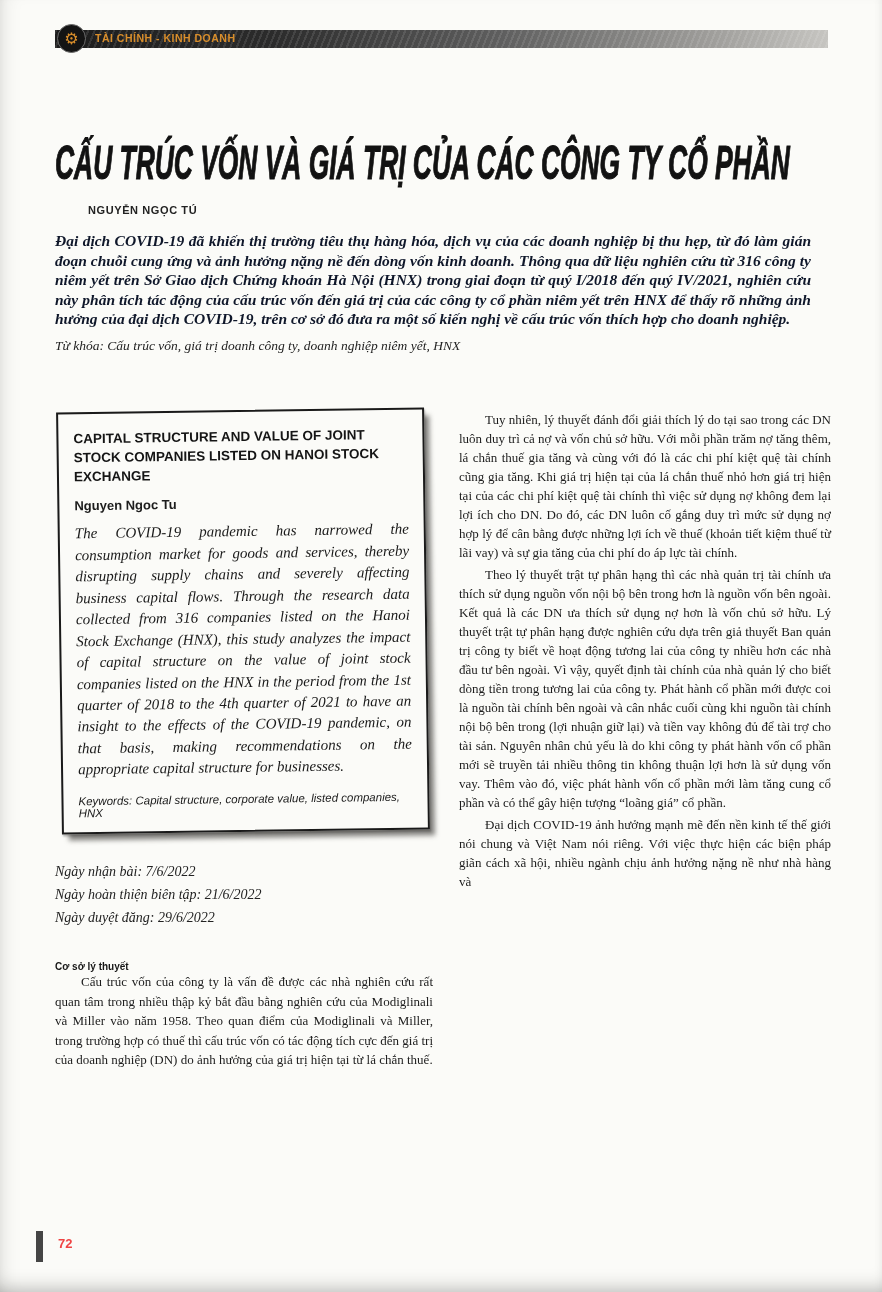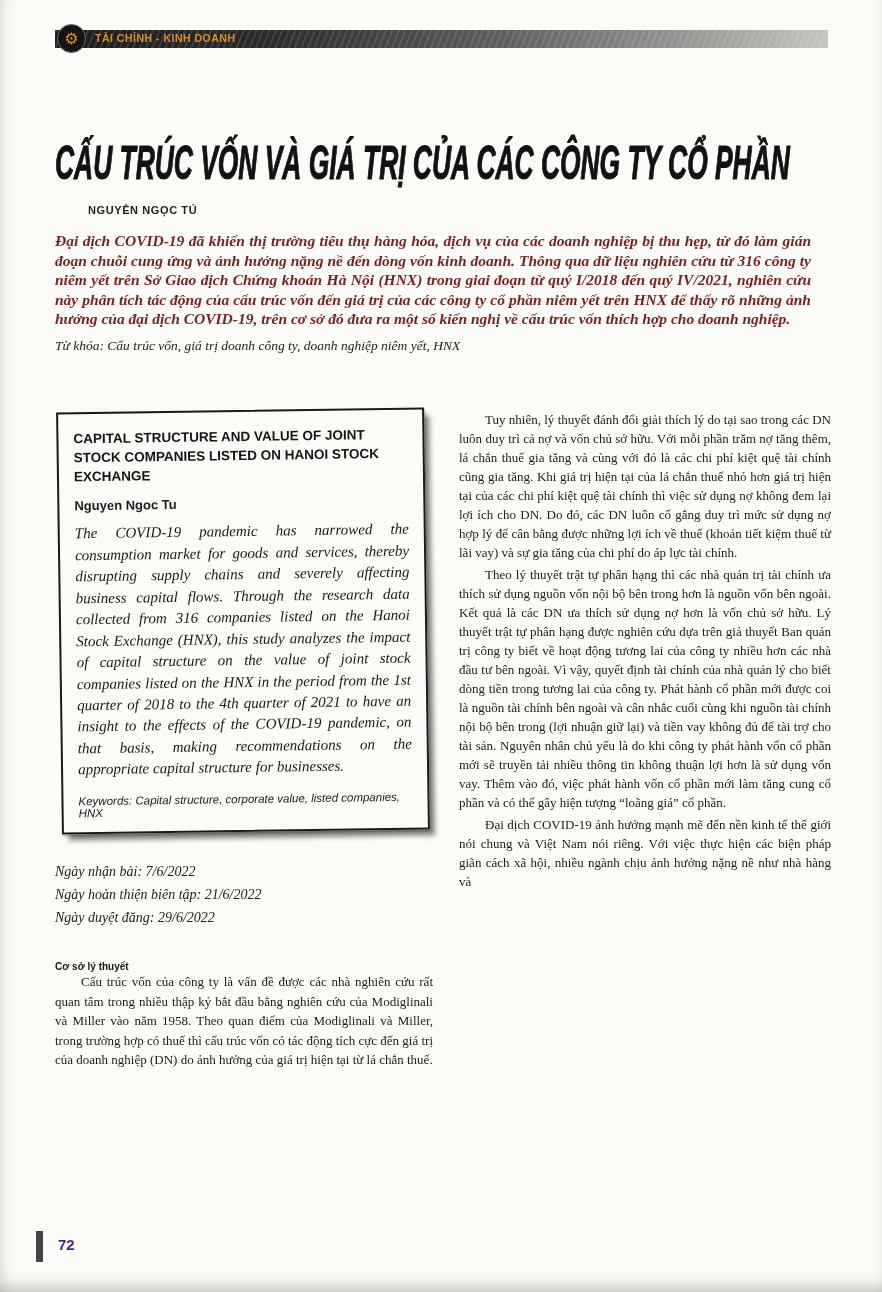--- a/index.html
+++ b/index.html
@@ -47,21 +47,21 @@
   .t1 .squish{transform:scaleX(.55);}
   .t2 .squish{transform:scaleX(.56);}
 
   .author{
     margin-top:14px;font-family:"Liberation Sans",sans-serif;
     font-weight:700;font-size:11px;letter-spacing:.6px;color:#222;padding-left:33px;
   }
   .lead{
     margin-top:15px;width:756px;
     font-weight:700;font-style:italic;font-size:15.5px;line-height:19.6px;
-    text-align:justify;color:#7f1d1d;
+    text-align:justify;color:#0f172a;
   }
   .kw{margin-top:9px;font-style:italic;font-size:13.5px;color:#222;}
 
   
   .cols{display:flex;gap:26px;margin-top:56px;align-items:flex-start;}
   .col-left{width:378px;flex:0 0 378px;}
   .col-right{width:372px;flex:0 0 372px;}
 
   
   .ebox{
@@ -79,21 +79,21 @@
   .sec-h{margin-top:32px;font-family:"Liberation Sans",sans-serif;font-weight:700;font-size:10px;color:#161616;}
 
   .para{font-size:13px;line-height:19px;text-align:justify;text-indent:26px;color:#1c1c1c;margin:0;}
   .col-left .para{line-height:19.6px;}
   .col-right .para + .para{margin-top:3px;}
 
   
   .pageno-bar{position:absolute;left:36px;top:1231px;width:7px;height:31px;background:#454545;}
   .pageno{
     position:absolute;left:58px;top:1236px;
-    font-family:"Liberation Sans",sans-serif;font-weight:700;font-size:15px;color:#4c1d95;
+    font-family:"Liberation Sans",sans-serif;font-weight:700;font-size:13px;color:#ef4444;
   }
 </style>
 </head>
 <body>
 
 <div class="page">
 
   <div class="header-bar">
     <div class="emblem">⚙</div>
     <div class="header-title">TÀI CHÍNH - KINH DOANH</div>

